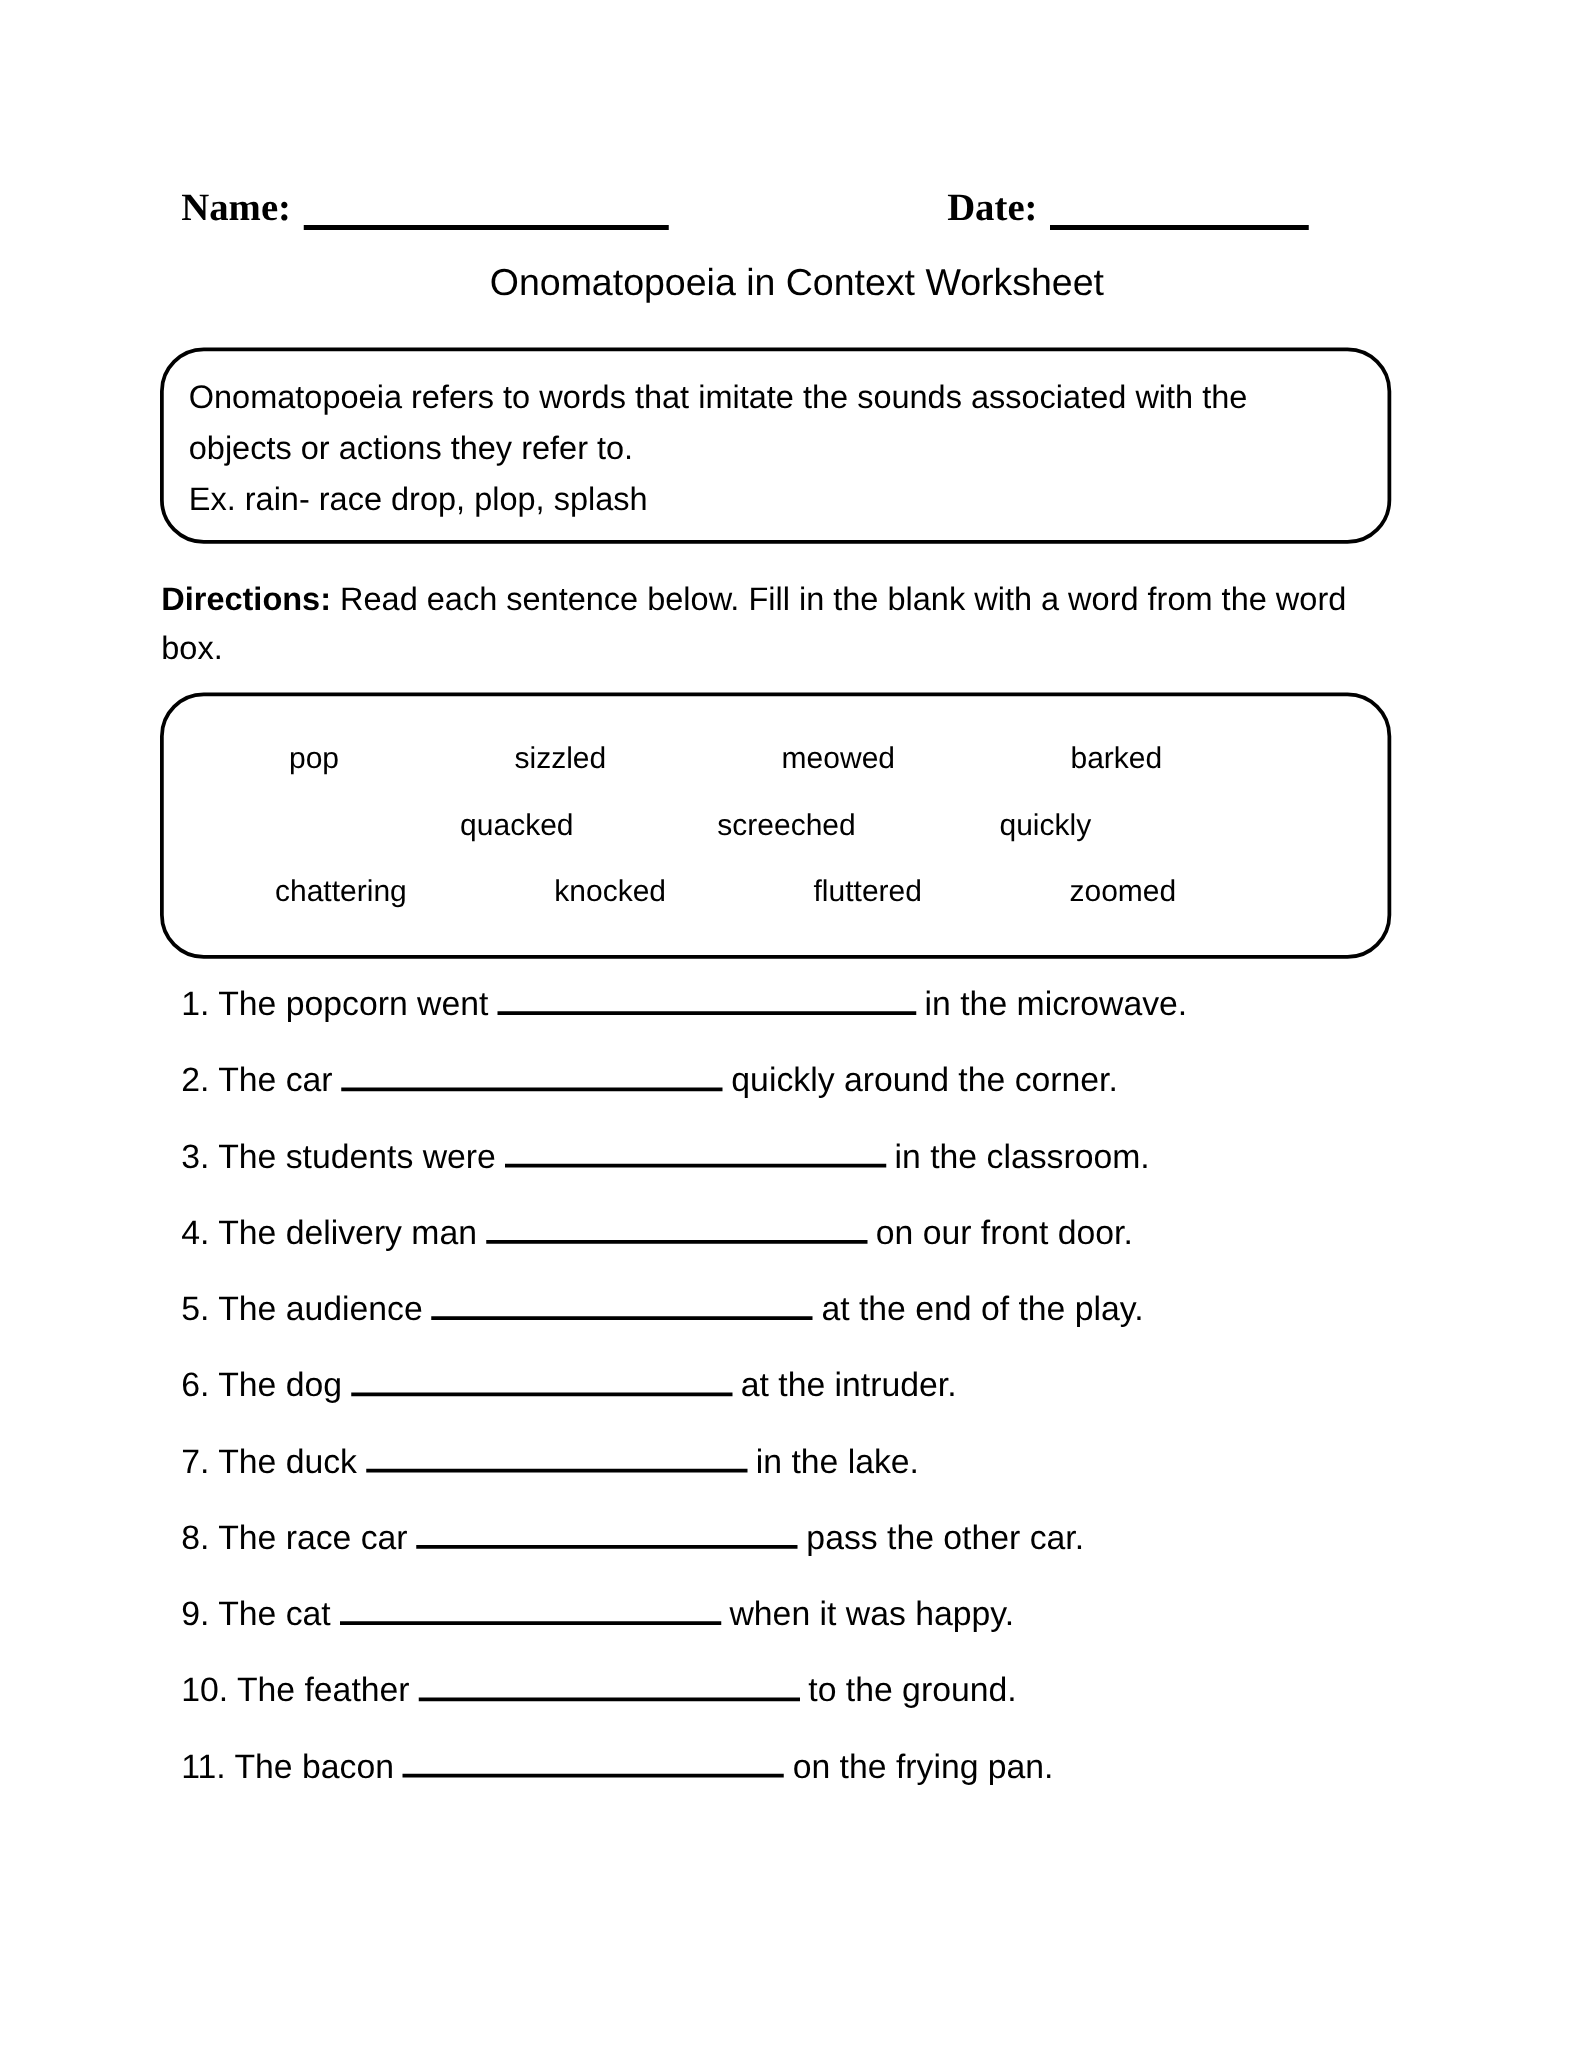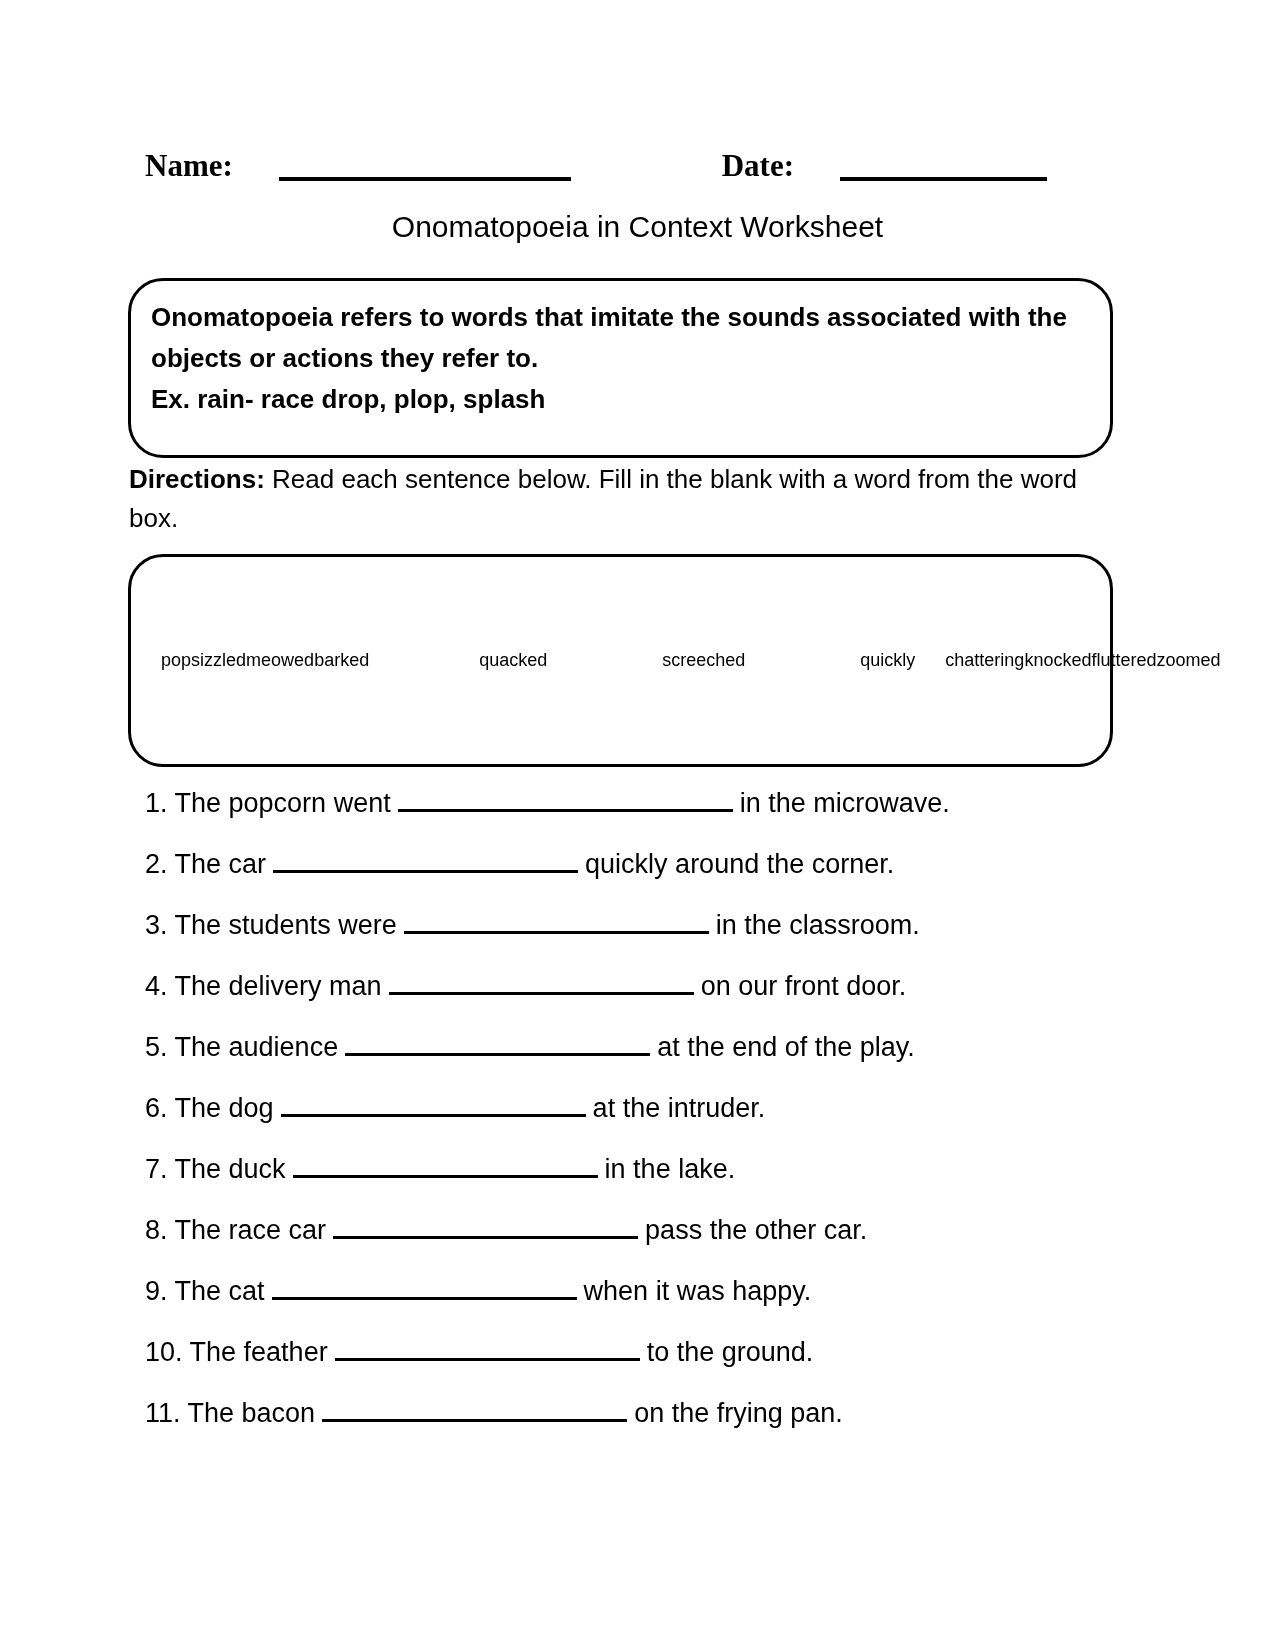--- a/index.html
+++ b/index.html
@@ -21,21 +21,21 @@
     top: 148px;
     left: 145px;
     width: 902px;
     display: flex;
     justify-content: space-between;
     align-items: flex-end;
     font-family: "Liberation Serif", serif;
     font-weight: bold;
     font-size: 31px;
   }
-  .header-group { display: flex; align-items: center; gap: 36px; }
+  .header-group { display: flex; align-items: flex-end; }
   .write-line {
     display: inline-block;
     border-bottom: 4px solid #000;
     margin-left: 10px;
     height: 30px;
   }
   .name-line { width: 292px; }
   .date-line { width: 207px; }
 
   
@@ -54,23 +54,22 @@
   .rounded-box {
     position: absolute;
     left: 128px;
     width: 985px;
     border: 3px solid #000;
     border-radius: 35px;
     background: #fff;
   }
   .definition-box {
     top: 278px;
-    height: 180px;
+    height: 157px;
     padding: 16px 20px 0 20px;
-    font-weight: bold;
   }
   .definition-box .def-line {
     font-size: 26px;
     line-height: 41px;
     white-space: nowrap;
   }
 
   
   .directions {
     position: absolute;
@@ -81,24 +80,24 @@
     line-height: 39px;
   }
   .directions .dir-line1 { white-space: nowrap; }
   .directions-label { font-weight: bold; }
 
   
   .word-box {
     top: 554px;
     height: 213px;
     display: flex;
-    flex-direction: row;
+    flex-direction: column;
     justify-content: space-evenly;
     padding: 10px 0;
-    font-size: 18px;
+    font-size: 24px;
   }
   .word-row { display: flex; align-items: center; }
   .word-row-1, .word-row-3 {
     justify-content: space-around;
     padding: 0 110px 0 30px;
   }
   .word-row-2 {
     justify-content: center;
     gap: 115px;
     text-align: right;

